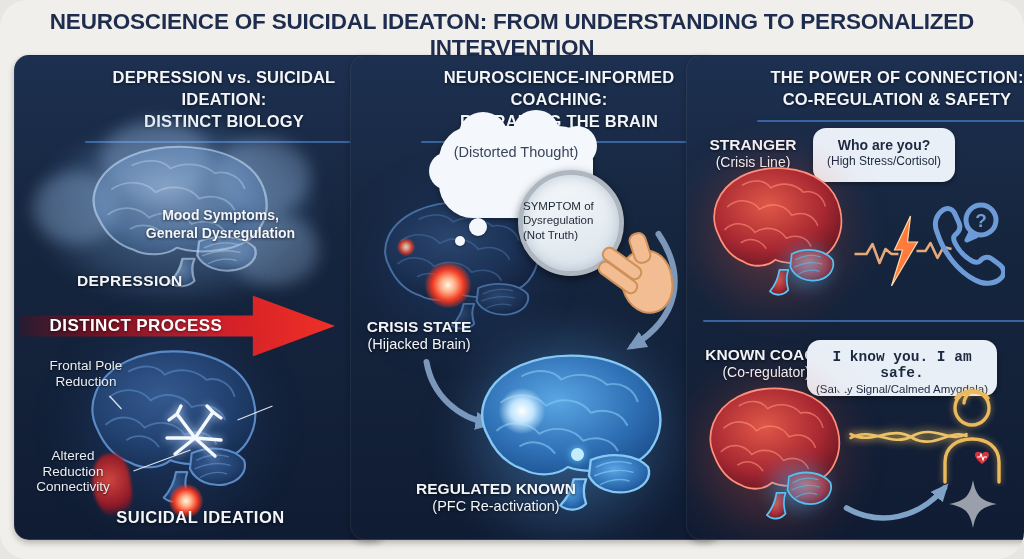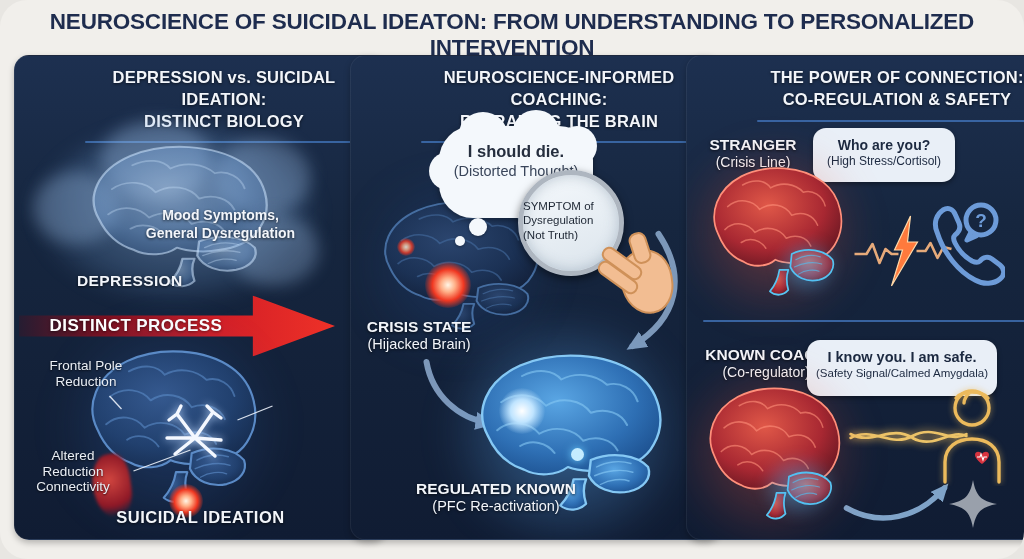--- a/index.html
+++ b/index.html
@@ -195,21 +195,20 @@
       <div class="glow-dot" style="left:58px;top:66px;width:46px;height:46px;"></div>
       <div class="glow-dot" style="left:30px;top:42px;width:18px;height:18px;opacity:.8;"></div>
     </div>
 
     <div class="thought">
       <div class="puff2" style="left:-10px;top:26px;width:38px;height:38px;"></div>
       <div class="puff2" style="left:20px;top:-14px;width:48px;height:44px;"></div>
       <div class="puff2" style="left:74px;top:-16px;width:46px;height:42px;"></div>
       <div class="puff2" style="left:118px;top:0px;width:40px;height:40px;"></div>
       <div style="position:relative;z-index:2;padding-top:16px;">
-        <div style="font-size:16.5px;font-weight:bold;">I should die.</div>
         <div style="font-size:14.5px;color:#39455a;margin-top:2px;">(Distorted Thought)</div>
       </div>
       <div class="trail-dot" style="left:30px;top:92px;width:18px;height:18px;"></div>
       <div class="trail-dot" style="left:16px;top:110px;width:10px;height:10px;"></div>
     </div>
 
     <div class="mag-handle"></div>
     <div class="magnifier pre">SYMPTOM of
 Dysregulation
 (Not Truth)</div>
@@ -330,21 +329,21 @@
     </svg>
 
     <div class="divider2"></div>
 
     <div style="position:absolute;left:14px;top:290px;width:130px;text-align:center;">
       <div class="lbl" style="position:static;font-size:15.5px;">KNOWN COACH</div>
       <div class="lbl sub" style="position:static;font-size:14px;">(Co-regulator)</div>
     </div>
 
     <div class="bubble" style="left:120px;top:284px;width:190px;height:56px;">
-      <div style="padding-top:9px;font-size:14.5px;font-weight:bold;">I know you. I am safe.</div>
+      <div style="padding-top:9px;font-size:14.5px;font-weight:bold;font-family:Liberation Mono, monospace;">I know you. I am safe.</div>
       <div style="font-size:11.5px;margin-top:2px;">(Safety Signal/Calmed Amygdala)</div>
     </div>
 
     <div class="brain g-red" style="left:8px;top:326px;width:152px;height:142px;">
         <svg viewBox="0 0 220 192" preserveAspectRatio="none">
      <defs>
             <radialGradient id="bg5" cx="42%" cy="38%" r="72%">
        <stop offset="0%" stop-color="#e05848"></stop>
               <stop offset="62%" stop-color="#a82832"></stop>
        <stop offset="100%" stop-color="#5f1520"></stop>

